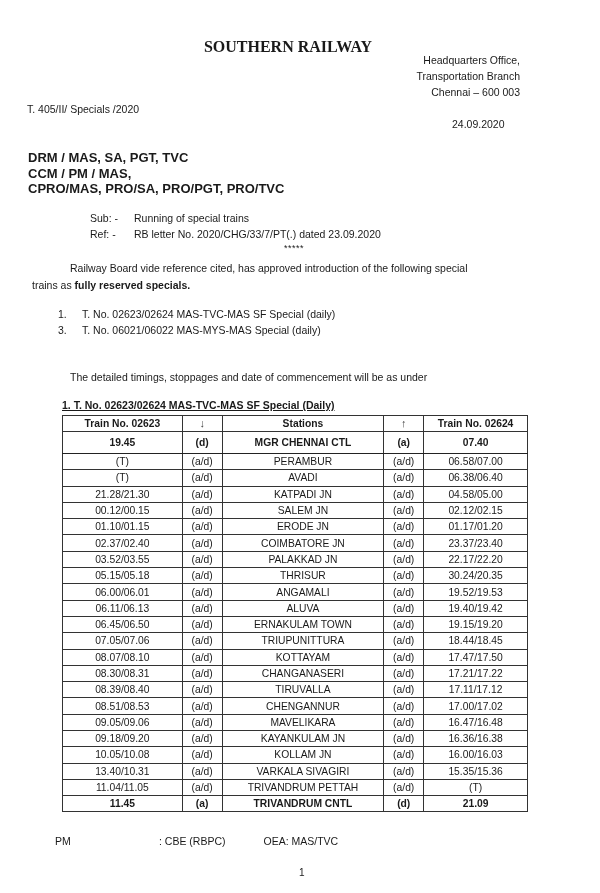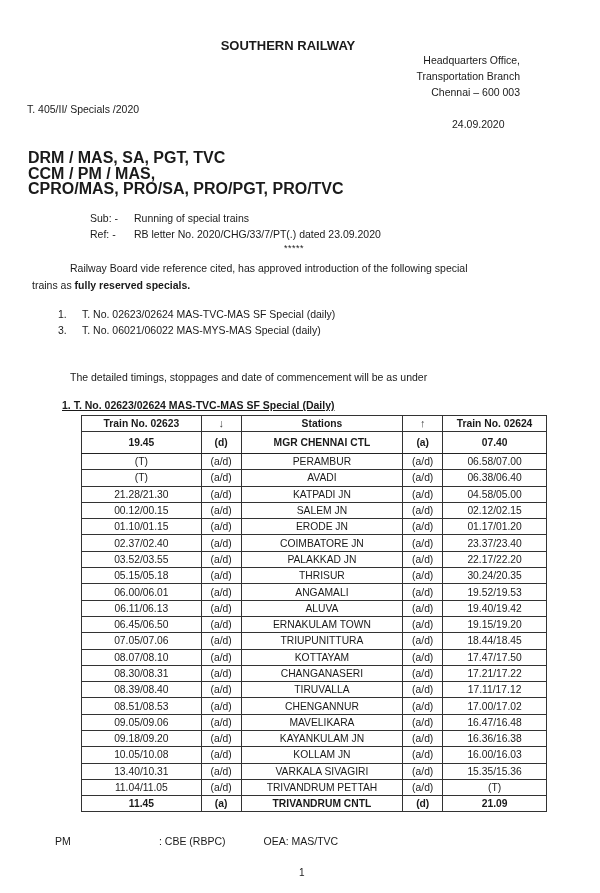--- a/index.html
+++ b/index.html
@@ -3,45 +3,45 @@
 <meta charset="utf-8">
 <style>
   html, body { margin: 0; padding: 0; background: #ffffff; }
   body {
     width: 600px; height: 893px; position: relative; overflow: hidden;
     font-family: "Liberation Sans", sans-serif; color: #1a1a1a;
     font-size: 10.5px;
   }
   .abs { position: absolute; white-space: nowrap; }
   .bold { font-weight: bold; }
-  .title { left: 0; width: 576px; text-align: center; top: 38px; font-weight: bold; font-size: 13px; }
+  .title { left: 0; width: 576px; text-align: center; top: 38px; font-weight: bold; font-size: 16px; font-family: Liberation Serif, serif; }
   .addr { right: 80px; text-align: right; line-height: 16px; font-size: 10.5px; }
   .ref { left: 27px; top: 103px; }
   .date { left: 452px; top: 118px; }
-  .recip { left: 28px; top: 150px; line-height: 15.5px; font-weight: bold; font-size: 16px; }
+  .recip { left: 28px; top: 150px; line-height: 15.5px; font-weight: bold; font-size: 13px; }
   .sub { left: 90px; top: 210px; line-height: 16px; }
   .sub .lbl { display: inline-block; width: 44px; }
   .stars { left: 284px; top: 243px; font-size: 9px; letter-spacing: 0.5px; }
   .para { left: 32px; top: 260px; line-height: 17px; }
   .para .first { padding-left: 38px; text-align: center; }
   .list { left: 58px; top: 306px; line-height: 16px; }
   .list .num { display: inline-block; width: 24px; }
   .detail { left: 70px; top: 371px; }
   .tbl-title { left: 62px; top: 399px; font-weight: bold; text-decoration: underline; font-size: 10.5px; }
   table.tt {
     position: absolute; left: 62px; top: 415px; width: 466px;
     border-collapse: collapse; font-size: 10.3px;
   }
   table.tt td {
     border: 1px solid #333; text-align: center; padding: 0; height: 15.3px; line-height: 15px;
   }
   table.tt tr.hdr td { height: 15px; font-weight: bold; }
   table.tt tr.bold-row td { font-weight: bold; height: 21px; border-top: 1.5px solid #222; border-bottom: 1.5px solid #222; }
   table.tt tr.last-row td { font-weight: bold; height: 15px; border-top: 1.5px solid #222; }
-  table.tt { border: 1.5px solid #222; margin-left: 19px; }
+  table.tt { border: 1.5px solid #222; }
   .c1 { width: 120px; } .c2 { width: 40px; } .c3 { width: 162px; } .c4 { width: 40px; } .c5 { width: 104px; }
   .arrow { font-size: 11px; color: #444; }
   .comp { left: 55px; top: 834px; line-height: 15px; }
   .comp .lbl { display: inline-block; width: 104px; }
   .pm-oea { display: inline-block; margin-left: 38px; }
   .pageno { left: 299px; top: 867px; font-size: 10px; }
 </style>
 </head>
 <body>
 

